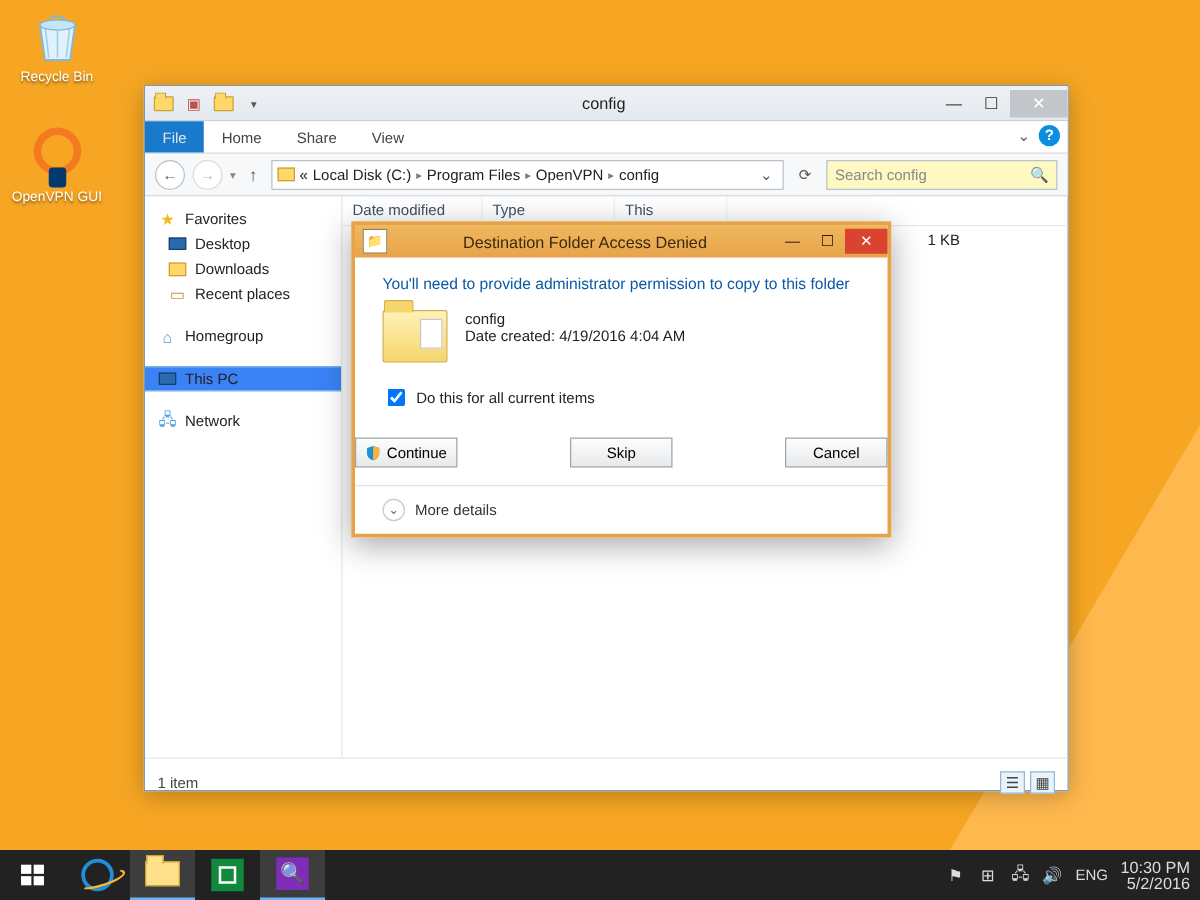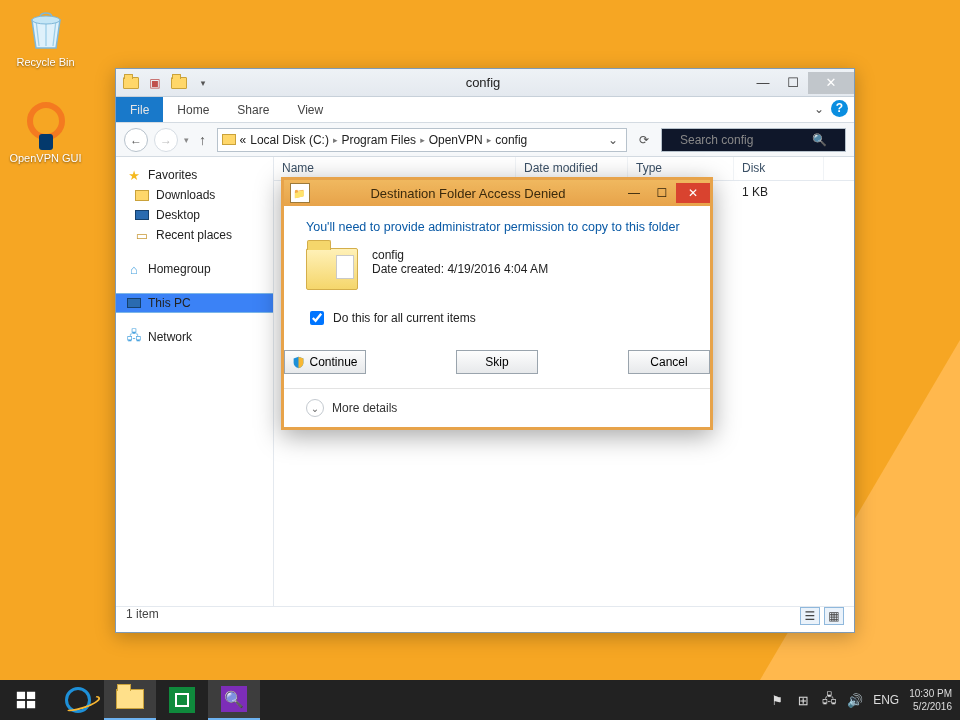--- a/index.html
+++ b/index.html
@@ -29,37 +29,37 @@
 .ribbon-tabs .help{position:absolute;right:6px;top:3px;width:17px;height:17px;border-radius:50%;background:#0a8ee0;color:#fff;text-align:center;line-height:17px;font-size:12px;font-weight:bold}
 .addrbar{height:34px;display:flex;align-items:center;gap:6px;padding:0 8px;background:#f6f8fa;border-bottom:1px solid #d4dbe2}
 .navbtn{width:24px;height:24px;border:1px solid #b7c2cc;border-radius:50%;display:flex;align-items:center;justify-content:center;color:#555;background:#fff}
 .navbtn.dis{color:#bbb;border-color:#d6dde4}
 .uparrow{width:16px;text-align:center;color:#555;font-size:14px}
 .crumbs{flex:1;height:24px;border:1px solid #b7c2cc;background:#fff;display:flex;align-items:center;padding:0 4px;gap:4px;font-size:12px;color:#222;overflow:hidden}
 .crumbs .fold{flex:none}
 .crumbs .sep{color:#777;font-size:9px}
 .crumbs .dd{margin-left:auto;color:#555;padding:0 4px}
 .refresh{width:22px;height:22px;display:flex;align-items:center;justify-content:center;color:#555}
-.search{width:185px;height:24px;border:1px solid #b7c2cc;background:#0f172a;display:flex;align-items:center;padding:0 18px;color:#888}
+.search{width:185px;height:24px;border:1px solid #b7c2cc;background:#fef9c3;display:flex;align-items:center;padding:0 6px;color:#888}
 .search .mag{margin-left:auto;color:#666}
 .exp-body{display:flex;height:449px}
 .nav-pane{width:158px;border-right:1px solid #e4e9ef;padding:8px 0;overflow:hidden}
 .nav-group{margin-bottom:14px}
 .nav-item{display:flex;align-items:center;gap:6px;padding:2px 10px 2px 18px;color:#222;font-size:12px;height:20px}
 .nav-item.head{padding-left:10px}
 .nav-item.sel{background:#3b82f6;border:1px solid #7cb6e8;border-left:none;border-right:none}
 .nav-item .nic{width:16px;height:16px;display:flex;align-items:center;justify-content:center;font-size:13px}
 .star{color:#f5b91e}
 .monitor{width:14px;height:10px;background:#2a6bb0;border:1px solid #15406d}
 .content{flex:1;position:relative}
 .cols{display:flex;height:24px;border-bottom:1px solid #e4e9ef;color:#3b5066;font-size:12px}
 .cols div{padding:4px 8px;border-right:1px solid #f0f3f6}
 .row{display:flex;align-items:center;height:22px;font-size:12px;color:#222}
 .row .cell{padding:0 8px}
-.status{height:38px;border-top:1px solid #e4e9ef;display:flex;align-items:flex-start;padding:0 10px;color:#444;font-size:12px}
+.status{height:38px;border-top:1px solid #e4e9ef;display:flex;align-items:center;padding:0 10px;color:#444;font-size:12px}
 .status .views{margin-left:auto;display:flex;gap:4px}
 .status .vw{width:20px;height:18px;border:1px solid #8fb8dc;background:#eaf2fa;display:flex;align-items:center;justify-content:center}
 .dialog{position:absolute;left:281px;top:177px;width:432px;background:#fff;border:3px solid #e7a34a;box-shadow:0 6px 24px rgba(0,0,0,.35)}
 .dlg-title{height:26px;background:linear-gradient(#f0b85f,#e7a34a);display:flex;align-items:center;color:#3b2a0c;font-size:13px}
 .dlg-title .dic{width:20px;height:20px;margin:0 6px;background:#fff;border:1px solid #9c7a3a;display:flex;align-items:center;justify-content:center;font-size:10px}
 .dlg-title .tt{flex:1;text-align:center}
 .dlg-title .ctl{display:flex}
 .dlg-title .ctl div{width:28px;height:20px;display:flex;align-items:center;justify-content:center;color:#2b1f09;font-size:12px}
 .dlg-title .ctl .x{background:#d9432f;color:#fff;width:34px}
 .dlg-body{padding:14px 22px 10px}
@@ -82,21 +82,21 @@
 .tb-start svg{width:22px;height:22px}
 .tb-ie{width:26px;height:26px;border:3px solid #1e90d8;border-radius:50%;position:relative}
 .tb-ie:after{content:"";position:absolute;left:-5px;top:8px;width:34px;height:7px;border:2px solid #f7b733;border-radius:50%;border-top-color:transparent;border-left-color:transparent;transform:rotate(-18deg)}
 .tb-fold{width:28px;height:20px;background:#ffe08a;border:1px solid #caa23a;position:relative}
 .tb-fold:before{content:"";position:absolute;left:0;top:-6px;width:12px;height:6px;background:#ffe08a;border:1px solid #caa23a;border-bottom:none}
 .tb-store{width:26px;height:26px;background:#0f8a3c;display:flex;align-items:center;justify-content:center}
 .tb-store .bag{width:14px;height:14px;border:2px solid #fff}
 .tb-search{width:26px;height:26px;background:#7d2db8;display:flex;align-items:center;justify-content:center;color:#fff;font-size:16px}
 .tray{margin-left:auto;display:flex;align-items:center;gap:10px;padding-right:8px;color:#ddd;font-size:12px}
 .tray .ic{width:16px;height:16px;display:flex;align-items:center;justify-content:center;font-size:13px}
-.tray .clock{text-align:right;font-size:10px;line-height:13px}
+.tray .clock{text-align:right;font-size:13px;line-height:13px}
 </style>
 </head>
 <body>
 
 <div class="desktop">
   <div class="desk-tri"></div>
 
   <div class="desk-icon ovpn" style="left:8px;top:102px">
     <div class="ic">
       <div class="ring"></div>
@@ -172,29 +172,29 @@
 
     <div class="exp-body">
       <div class="nav-pane">
         <div class="nav-group">
           <div class="nav-item head">
               <span class="nic star">★</span>
               <span>Favorites</span>
             </div>
           <div class="nav-item">
               <span class="nic">
+                <span class="monitor"></span>
+              </span>
+              <span>Desktop</span>
+            </div>
+          <div class="nav-item">
+              <span class="nic">
                 <span class="fold" style="display:inline-block;width:14px;height:11px;background:#ffd76a;border:1px solid #caa23a"></span>
               </span>
               <span>Downloads</span>
-            </div>
-          <div class="nav-item">
-              <span class="nic">
-                <span class="monitor"></span>
-              </span>
-              <span>Desktop</span>
             </div>
           <div class="nav-item">
               <span class="nic" style="color:#c99a3a">▭</span>
               <span>Recent places</span>
             </div>
         </div>
         <div class="nav-group">
           <div class="nav-item head">
               <span class="nic" style="color:#4aa3df">⌂</span>
               <span>Homegroup</span>
@@ -211,24 +211,23 @@
         <div class="nav-group">
           <div class="nav-item head">
               <span class="nic" style="color:#4aa3df">🖧</span>
               <span>Network</span>
             </div>
         </div>
       </div>
 
       <div class="content">
         <div class="cols">
-          <div style="width:242px">Name</div>
           <div style="width:112px">Date modified</div>
           <div style="width:106px">Type</div>
-          <div style="width:90px">Disk</div>
+          <div style="width:90px">This</div>
         </div>
         <div class="row">
           <div class="cell" style="width:242px"></div>
           <div class="cell" style="width:112px"></div>
           <div class="cell" style="width:106px;color:#666"></div>
           <div class="cell" style="width:90px;text-align:left">1 KB</div>
         </div>
       </div>
     </div>
 

